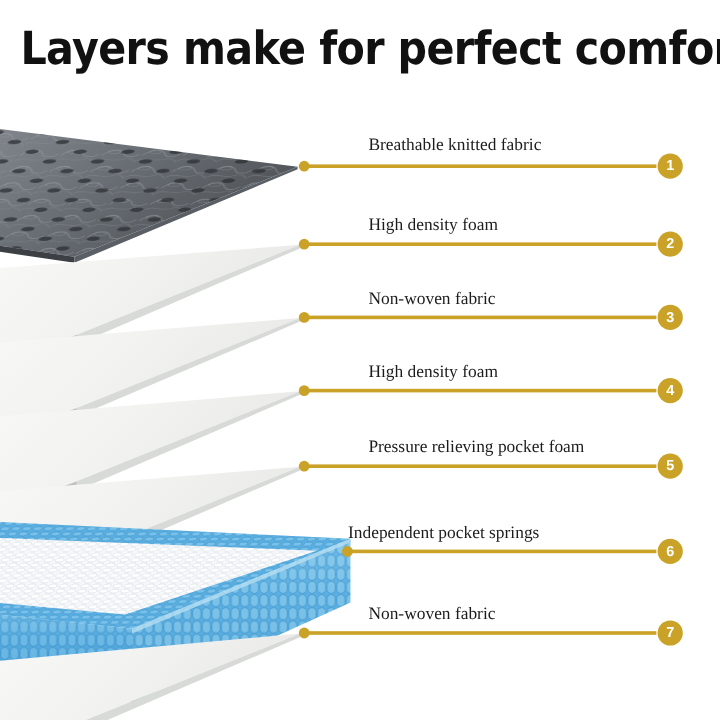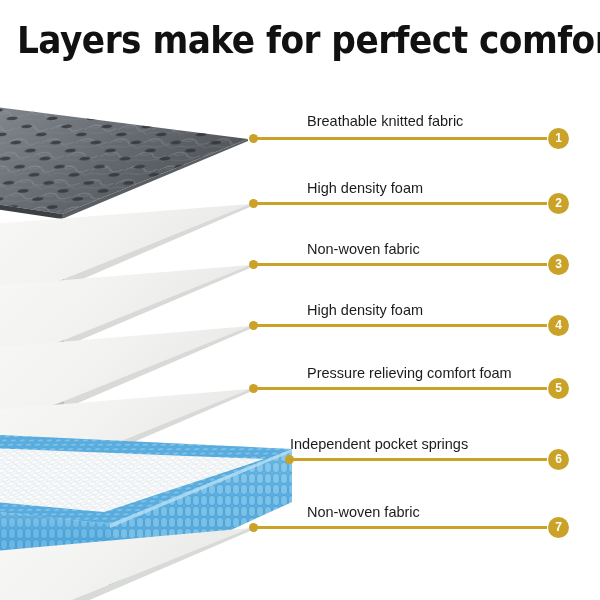--- a/index.html
+++ b/index.html
@@ -39,21 +39,21 @@
   .badge{
     position:absolute;width:21px;height:21px;border-radius:50%;
     background:#C9A227;
     color:#ffffff;font-size:12px;font-weight:bold;
     line-height:21px;text-align:center;
     font-family:"Liberation Sans",sans-serif;
   }
   .lead-label{
     position:absolute;
     font-size:14.5px;color:#1c1c1c;
-    font-family:Liberation Sans, sans-serif;
+    font-family:Liberation Serif, serif;
     white-space:nowrap;
   }
 </style>
 </head>
 <body>
 
 <div id="stage">
 
   <div class="title">Layers make for perfect comfort</div>
 
@@ -190,21 +190,21 @@
   </div>
 
   <div class="callout">
     <div class="lead-label" style="left:307px;top:302px;">High density foam</div>
     <div class="lead-dot" style="left:249px;top:321px;"></div>
     <div class="lead-line" style="left:253px;top:324px;width:294px;"></div>
     <div class="badge" style="left:548px;top:315px;">4</div>
   </div>
 
   <div class="callout">
-    <div class="lead-label" style="left:307px;top:365px;">Pressure relieving comfort foam</div>
+    <div class="lead-label" style="left:307px;top:365px;">Pressure relieving pocket foam</div>
     <div class="lead-dot" style="left:249px;top:384px;"></div>
     <div class="lead-line" style="left:253px;top:387px;width:294px;"></div>
     <div class="badge" style="left:548px;top:378px;">5</div>
   </div>
 
   <div class="callout">
     <div class="lead-label" style="left:290px;top:436px;">Independent pocket springs</div>
     <div class="lead-dot" style="left:285px;top:455px;"></div>
     <div class="lead-line" style="left:289px;top:458px;width:258px;"></div>
     <div class="badge" style="left:548px;top:449px;">6</div>

